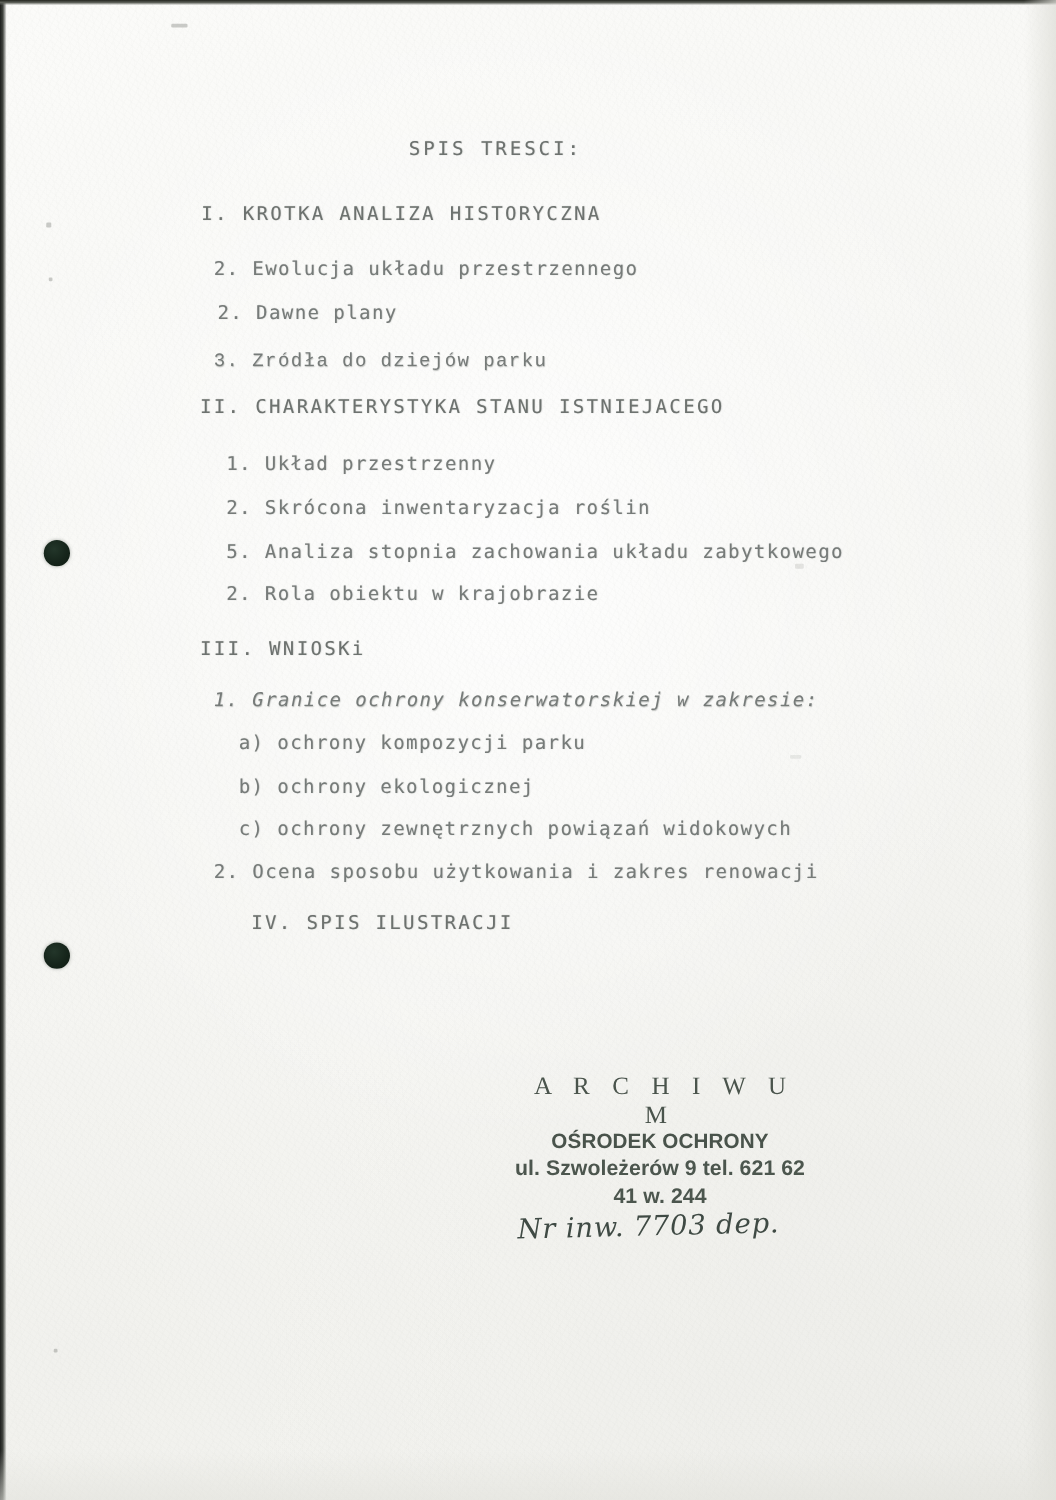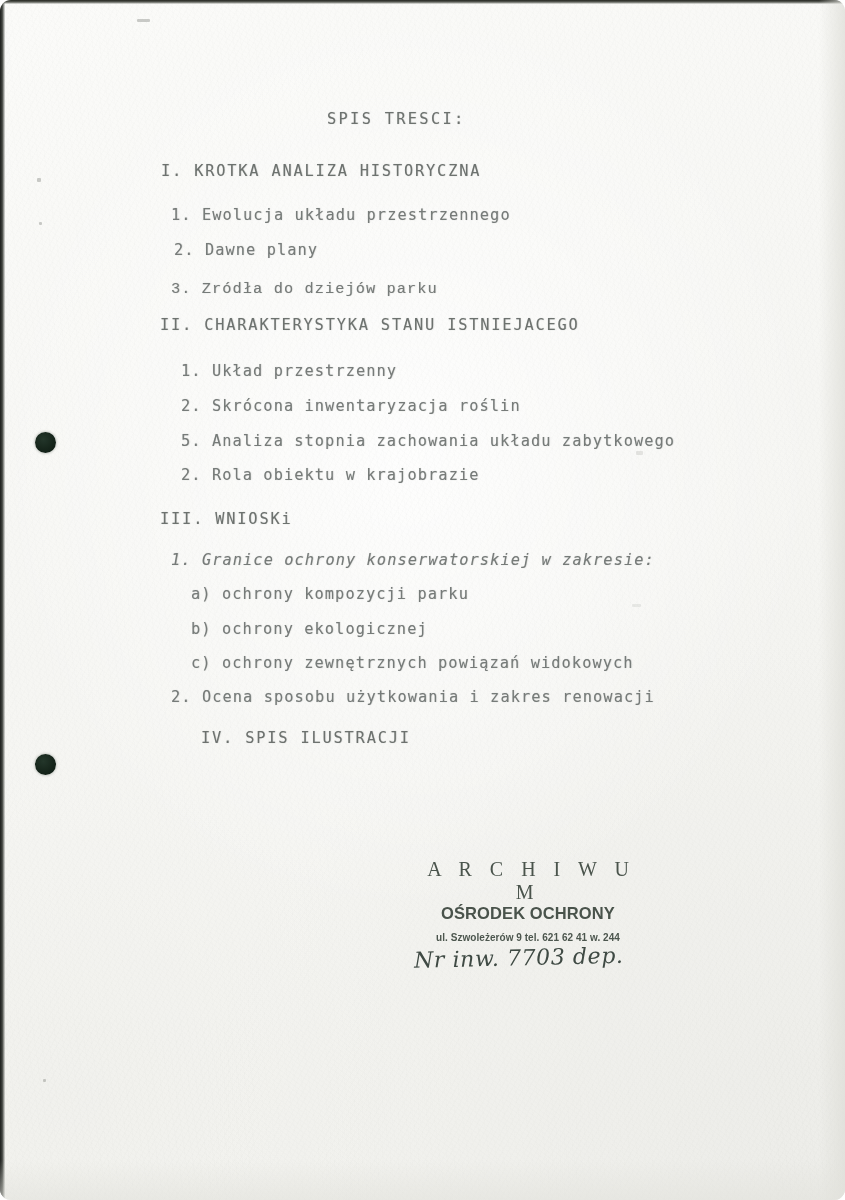--- a/index.html
+++ b/index.html
@@ -7,21 +7,20 @@
     padding: 0;
     background: #ffffff;
   }
   #page {
     position: relative;
     width: 845px;
     height: 1200px;
     overflow: hidden;
     background: #f8f8f6;
     font-family: "DejaVu Sans Mono", monospace;
-    border-radius: 11px;
   }
 
   
   #paper-tone {
     position: absolute;
     inset: 0;
     background:
       radial-gradient(ellipse 70% 55% at 48% 38%, rgba(255,255,255,0.85) 0%, rgba(255,255,255,0) 70%),
       radial-gradient(ellipse 120% 90% at 95% 100%, rgba(236,236,232,0.9) 0%, rgba(236,236,232,0) 60%),
       radial-gradient(ellipse 60% 40% at 8% 92%, rgba(240,240,236,0.8) 0%, rgba(240,240,236,0) 70%),
@@ -124,25 +123,25 @@
     font-family: "Liberation Sans", sans-serif;
     font-weight: bold;
     font-size: 16.5px;
     letter-spacing: 0.1px;
     color: #49534b;
     line-height: 1.14;
   }
   #stamp-line-address {
     font-family: "Liberation Sans", sans-serif;
     font-weight: bold;
-    font-size: 10px;
+    font-size: 17px;
     letter-spacing: 0.05px;
     color: #4c564e;
     line-height: 1.3;
-    margin-top: 8px;
+    margin-top: 1px;
   }
   #stamp-handwriting {
     font-family: "DejaVu Serif", serif;
     font-style: italic;
     font-size: 22px;
     color: #3f4a44;
     letter-spacing: 0.6px;
     margin-top: 4px;
     text-align: left;
     padding-left: 6px;
@@ -178,21 +177,21 @@
   <div class="speck" style="left:37px;  top:178px; width:4px;  height:4px;"></div>
   <div class="speck" style="left:39px;  top:222px; width:3px;  height:3px;"></div>
   <div class="speck" style="left:43px;  top:1079px;width:3px;  height:3px;"></div>
   <div class="speck" style="left:636px; top:451px; width:7px;  height:4px; opacity:0.45;"></div>
   <div class="speck" style="left:632px; top:604px; width:9px;  height:3px; opacity:0.35;"></div>
 
   <div class="typed heading" id="doc-title">SPIS TRESCI:</div>
 
   <div id="contents-list">
       <div class="typed heading" style="left: 161px; top: 162px;">I. KROTKA ANALIZA HISTORYCZNA</div>
-      <div class="typed" style="left: 171px; top: 206px;">1. Ewolucja układu przestrzennego</div>
+      <div class="typed" style="left: 171px; top: 206px;">2. Ewolucja układu przestrzennego</div>
       <div class="typed" style="left: 174px; top: 241px;">2. Dawne plany</div>
       <div class="typed" style="left: 171px; top: 280px; font-family: Liberation Mono, monospace;">3. Zródła do dziejów parku</div>
       <div class="typed heading" style="left: 160px; top: 316px;">II. CHARAKTERYSTYKA STANU ISTNIEJACEGO</div>
       <div class="typed" style="left: 181px; top: 362px;">1. Układ przestrzenny</div>
       <div class="typed" style="left: 181px; top: 397px;">2. Skrócona inwentaryzacja roślin</div>
       <div class="typed" style="left: 181px; top: 432px;">5. Analiza stopnia zachowania układu zabytkowego</div>
       <div class="typed" style="left: 181px; top: 466px;">2. Rola obiektu w krajobrazie</div>
       <div class="typed heading" style="left: 160px; top: 510px;">III. WNIOSKi</div>
       <div class="typed" style="left: 171px; top: 551px; font-style: italic;">1. Granice ochrony konserwatorskiej w zakresie:</div>
       <div class="typed" style="left: 191px; top: 585px;">a) ochrony kompozycji parku</div>

